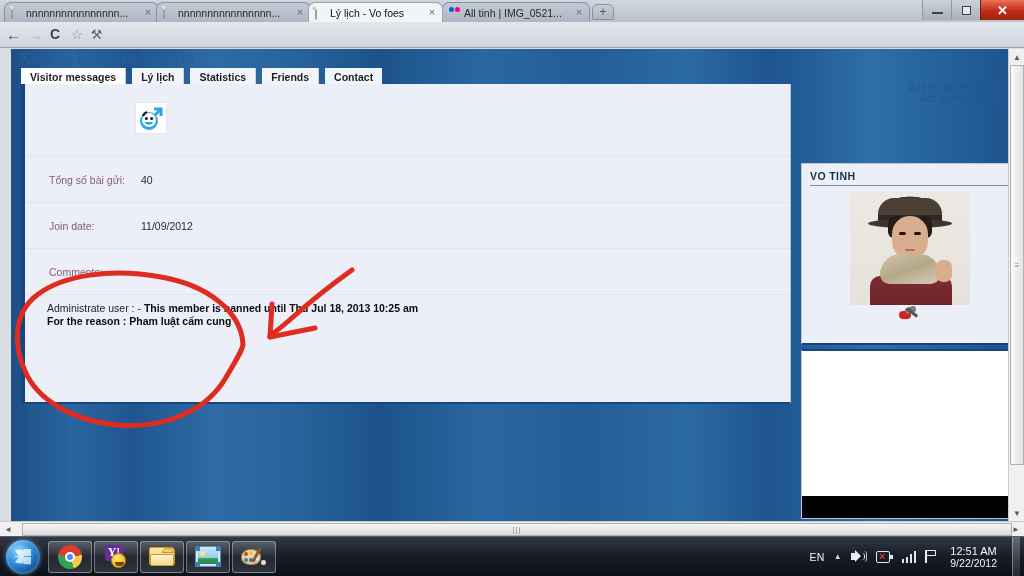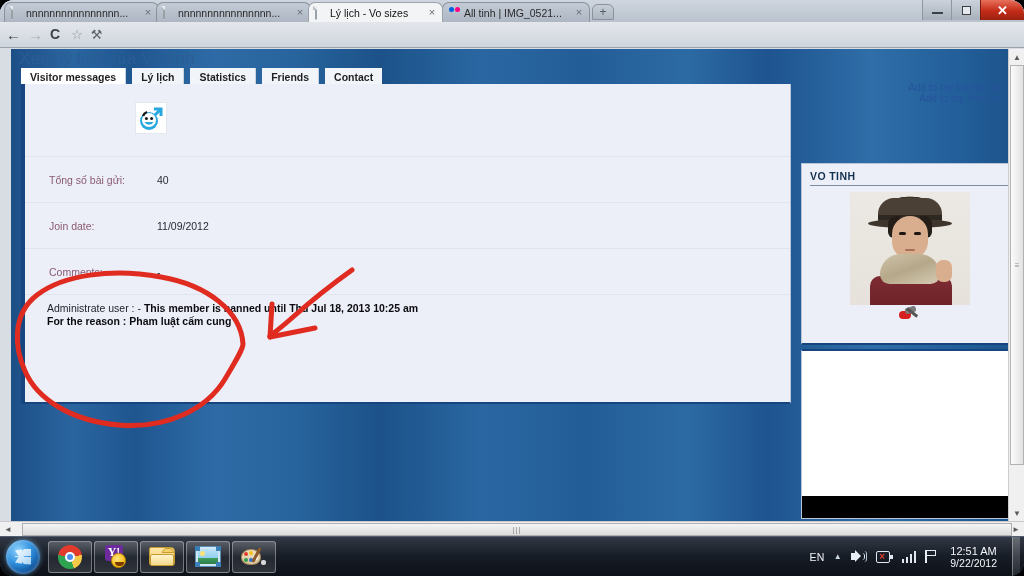--- a/index.html
+++ b/index.html
@@ -6,21 +6,20 @@
   html, body {
     width: 1024px; height: 576px;
     overflow: hidden;
     font-family: "Liberation Sans", sans-serif;
     background: #000;
   }
   #screen {
     position: relative;
     width: 1024px; height: 576px;
     overflow: hidden;
-    border-radius: 14px;
   }
 
   
   #desktop {
     position: absolute; inset: 0;
     background:
       linear-gradient(90deg,
         #1d4f86 0%, #2a65a0 6%, #1f5690 12%, #2e6ba6 20%,
         #27639c 28%, #1c5289 36%, #2a67a2 46%, #235d97 56%,
         #2c6aa4 66%, #1e5490 74%, #2f6ea8 84%, #23609b 92%, #1b4f86 100%),
@@ -256,21 +255,20 @@
     position: absolute; left: 2px; top: 3px;
     width: 26px; height: 26px;
   }
 
   .rowsep { border-top: 1px solid #dfe4ef; }
   .inforow {
     display: flex; align-items: center;
     height: 45px;
     padding-left: 24px;
     font-size: 10.5px;
-    gap: 16px;
   }
   .inforow .lbl { width: 92px; color: #8a5a72; }
   .inforow .val { color: #2a2a33; }
 
   .adminrow {
     padding: 7px 0 0 22px;
     font-size: 10.5px;
     line-height: 13px;
     color: #111;
   }
@@ -523,21 +521,21 @@
       </div>
 
       <div class="tab" style="left:156px; width:155px;">
         <span class="favicon"><span class="fav-page"></span></span>
         <span class="tab-title">nnnnnnnnnnnnnnnn...</span>
         <span class="tab-close">×</span>
       </div>
 
       <div class="tab active" style="left:308px; width:135px;">
         <span class="favicon"><span class="fav-page"></span></span>
-        <span class="tab-title">Lý lịch - Vo sizes</span>
+        <span class="tab-title">Lý lịch - Vo foes</span>
         <span class="tab-close">×</span>
       </div>
 
       <div class="tab" style="left:442px; width:148px;">
         <span class="favicon">
           <span class="fav-flickr">
               <i class="b"></i>
               <i class="p"></i>
             </span>
         </span>

